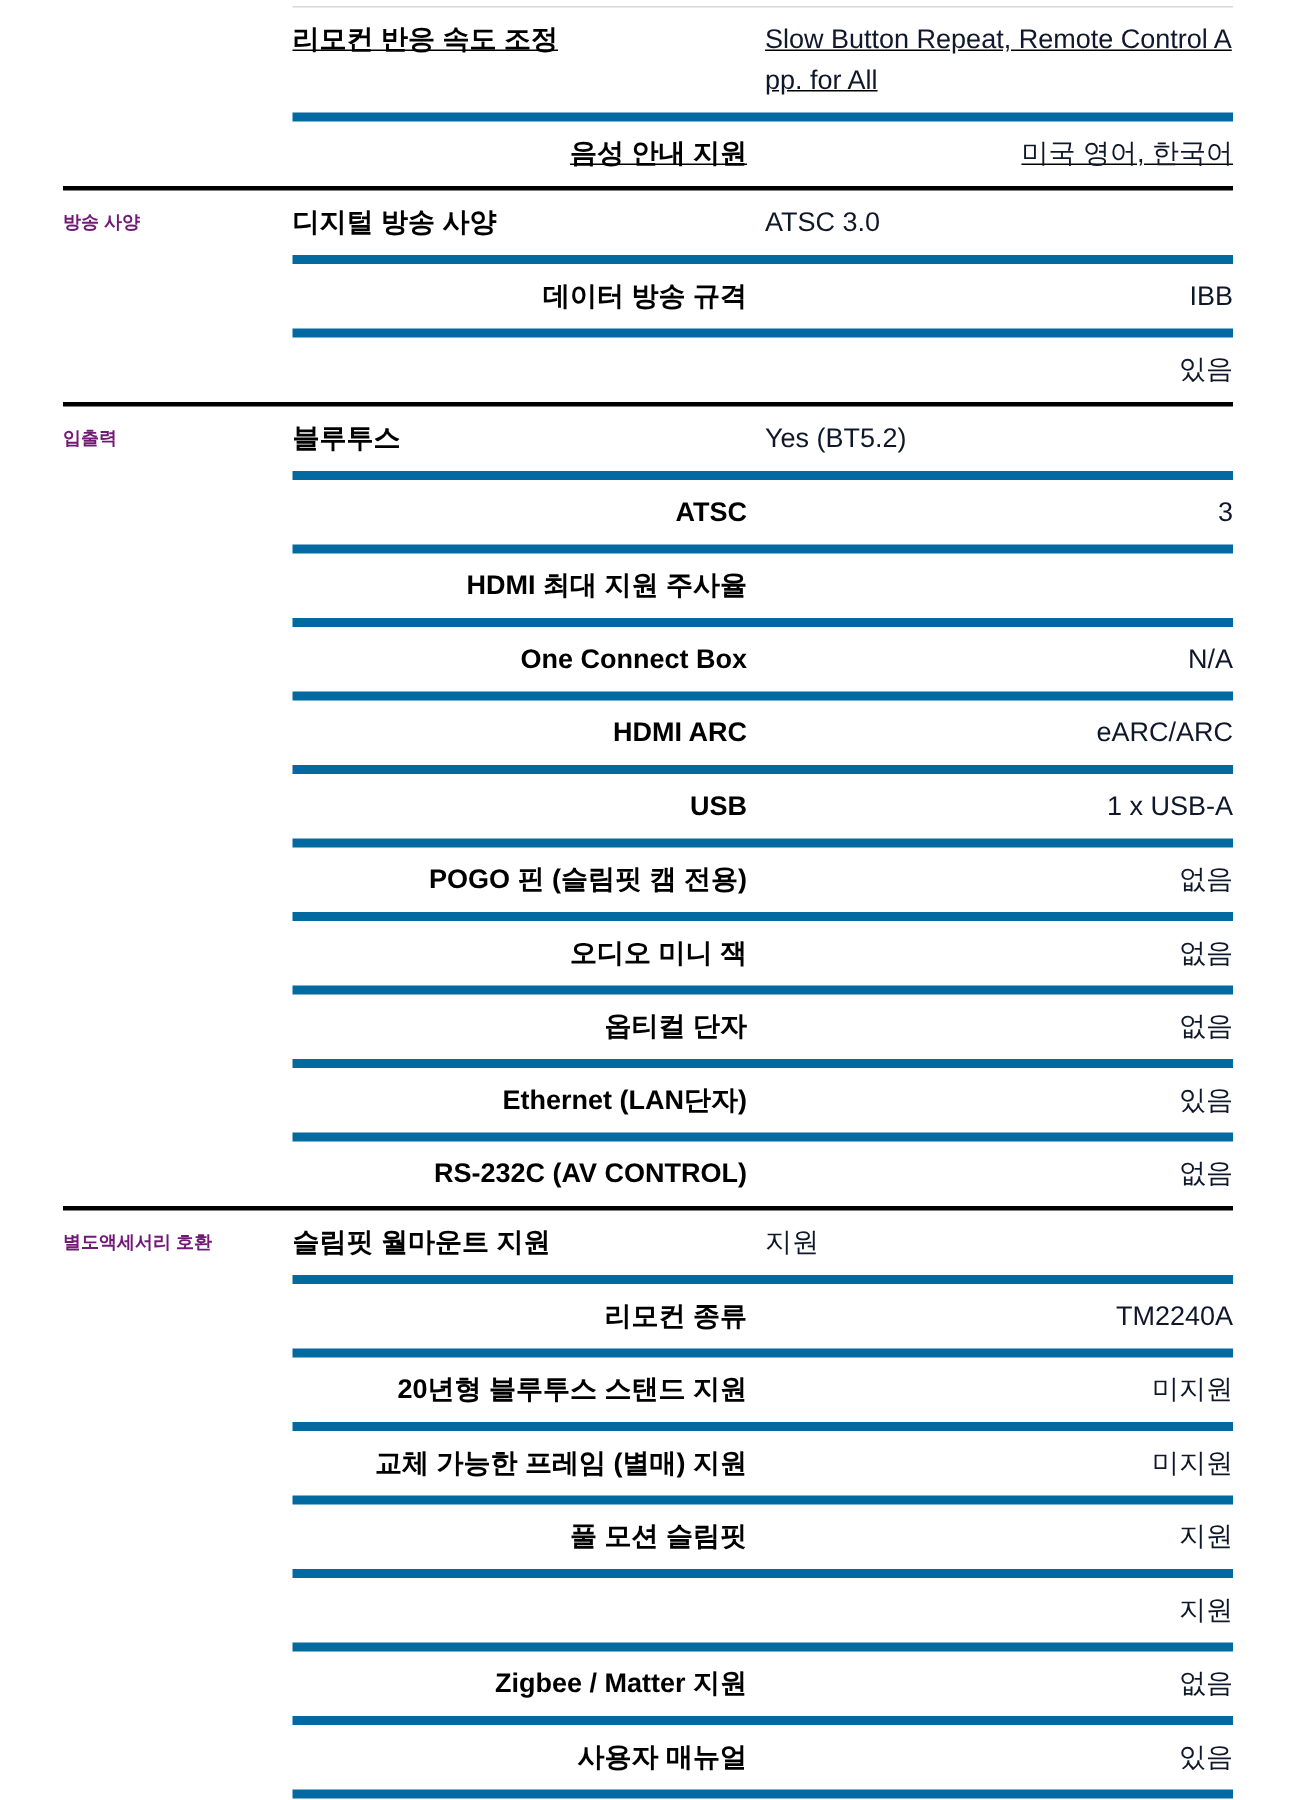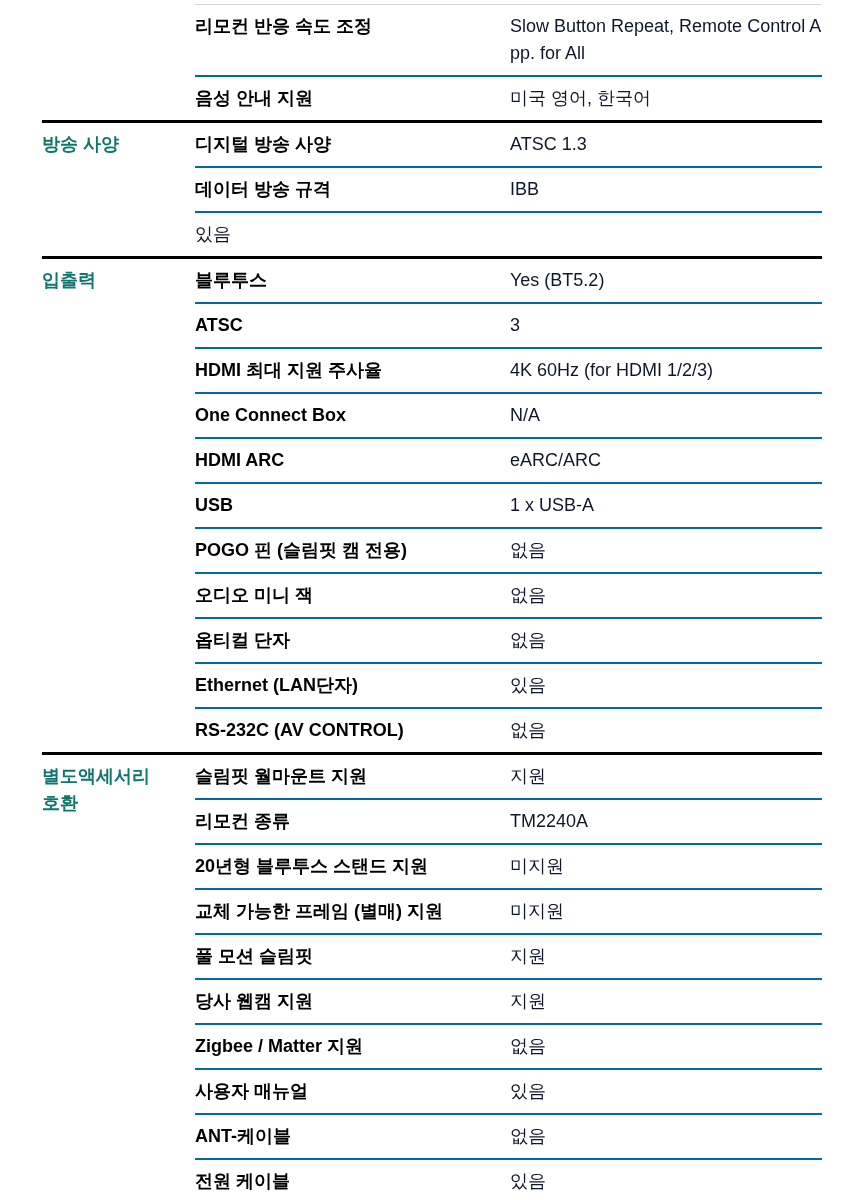--- a/index.html
+++ b/index.html
@@ -19,41 +19,43 @@
   }
   .section {
     display: flex;
     align-items: stretch;
   }
   .section:not(:first-child) {
     border-top: 3px solid #000000;
   }
   .section:first-child .rows {
     border-top: 1px solid #d6d6d6;
+    text-decoration: underline;
   }
   .category {
     flex: 0 0 153px;
     box-sizing: border-box;
     padding: 8px 12px 8px 0;
-    font-size: 18px;
+    font-size: 12px;
     line-height: 27px;
     font-weight: bold;
-    color: #0f766e;
+    color: #701a75;
     word-break: keep-all;
   }
   .rows {
     flex: 1 1 auto;
     min-width: 0;
   }
   .row {
     display: flex;
     padding: 8px 0;
   }
   .row + .row {
-    border-top: 2px solid #0369a1;
+    border-top: 6px solid #0369a1;
+    text-align: right;
   }
   .label {
     flex: 0 0 315px;
     box-sizing: border-box;
     padding-right: 12px;
     font-size: 18px;
     line-height: 27px;
     font-weight: bold;
     color: #000000;
   }
@@ -85,21 +87,21 @@
     <div class="value">미국 영어, 한국어</div>
   </div>
 </div>
   </div>
 
   <div class="section">
     <div class="category">방송 사양</div>
     <div class="rows">
   <div class="row">
     <div class="label">디지털 방송 사양</div>
-    <div class="value">ATSC 1.3</div>
+    <div class="value">ATSC 3.0</div>
   </div>
 
   <div class="row">
     <div class="label">데이터 방송 규격</div>
     <div class="value">IBB</div>
   </div>
 
   <div class="row">
     <div class="value">있음</div>
   </div>
@@ -115,21 +117,20 @@
     <div class="value">Yes (BT5.2)</div>
   </div>
 
   <div class="row">
     <div class="label">ATSC</div>
     <div class="value">3</div>
   </div>
 
   <div class="row">
     <div class="label">HDMI 최대 지원 주사율</div>
-    <div class="value">4K 60Hz (for HDMI 1/2/3)</div>
   </div>
 
   <div class="row">
     <div class="label">One Connect Box</div>
     <div class="value">N/A</div>
   </div>
 
   <div class="row">
     <div class="label">HDMI ARC</div>
     <div class="value">eARC/ARC</div>
@@ -189,21 +190,20 @@
     <div class="label">교체 가능한 프레임 (별매) 지원</div>
     <div class="value">미지원</div>
   </div>
 
   <div class="row">
     <div class="label">풀 모션 슬림핏</div>
     <div class="value">지원</div>
   </div>
 
   <div class="row">
-    <div class="label">당사 웹캠 지원</div>
     <div class="value">지원</div>
   </div>
 
   <div class="row">
     <div class="label">Zigbee / Matter 지원</div>
     <div class="value">없음</div>
   </div>
 
   <div class="row">
     <div class="label">사용자 매뉴얼</div>

